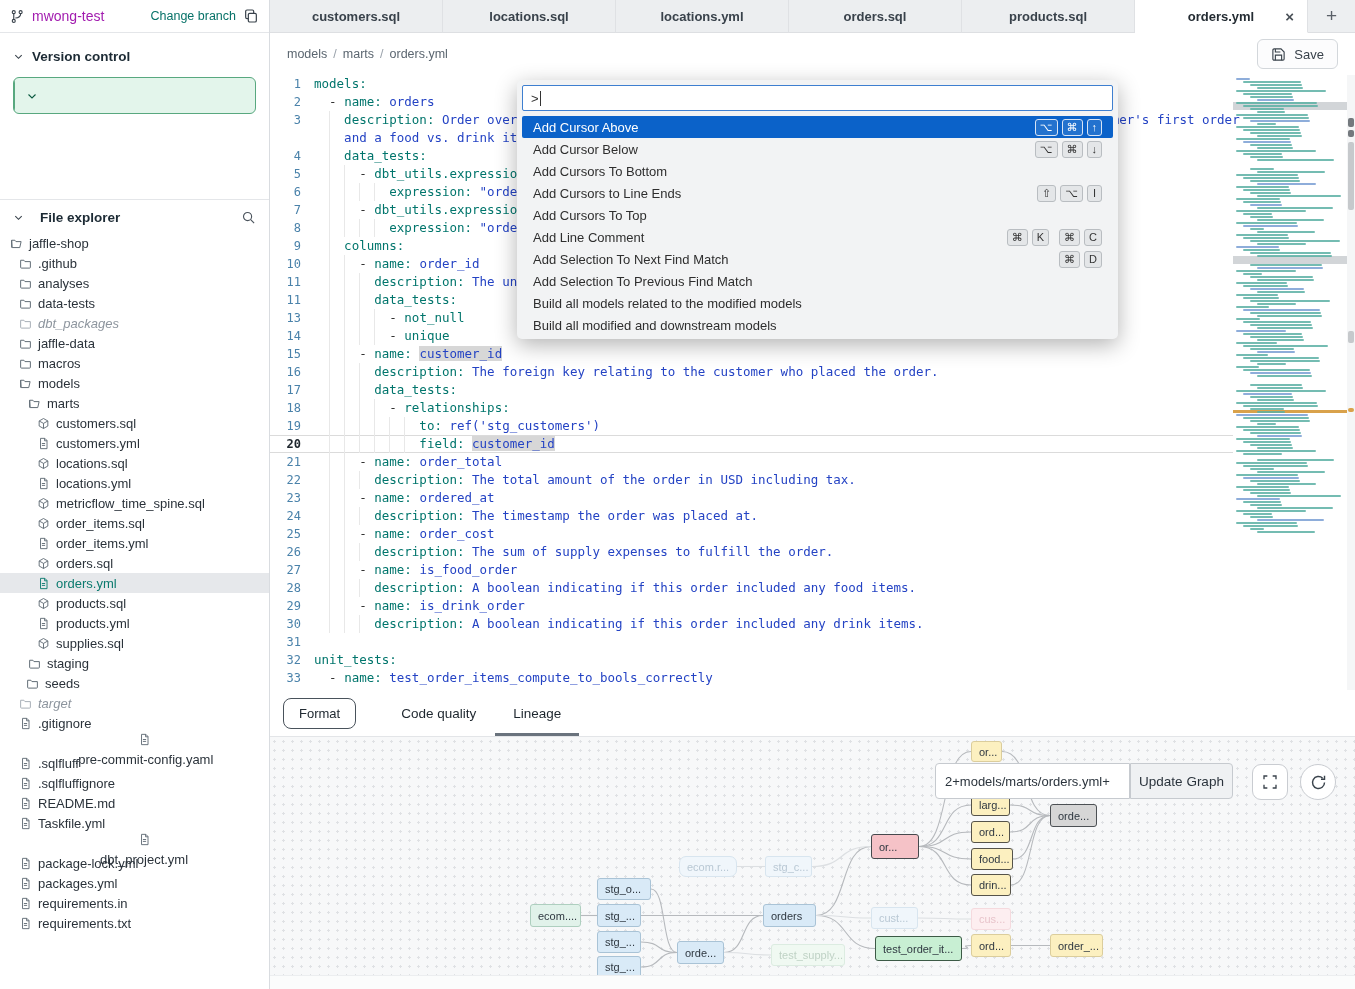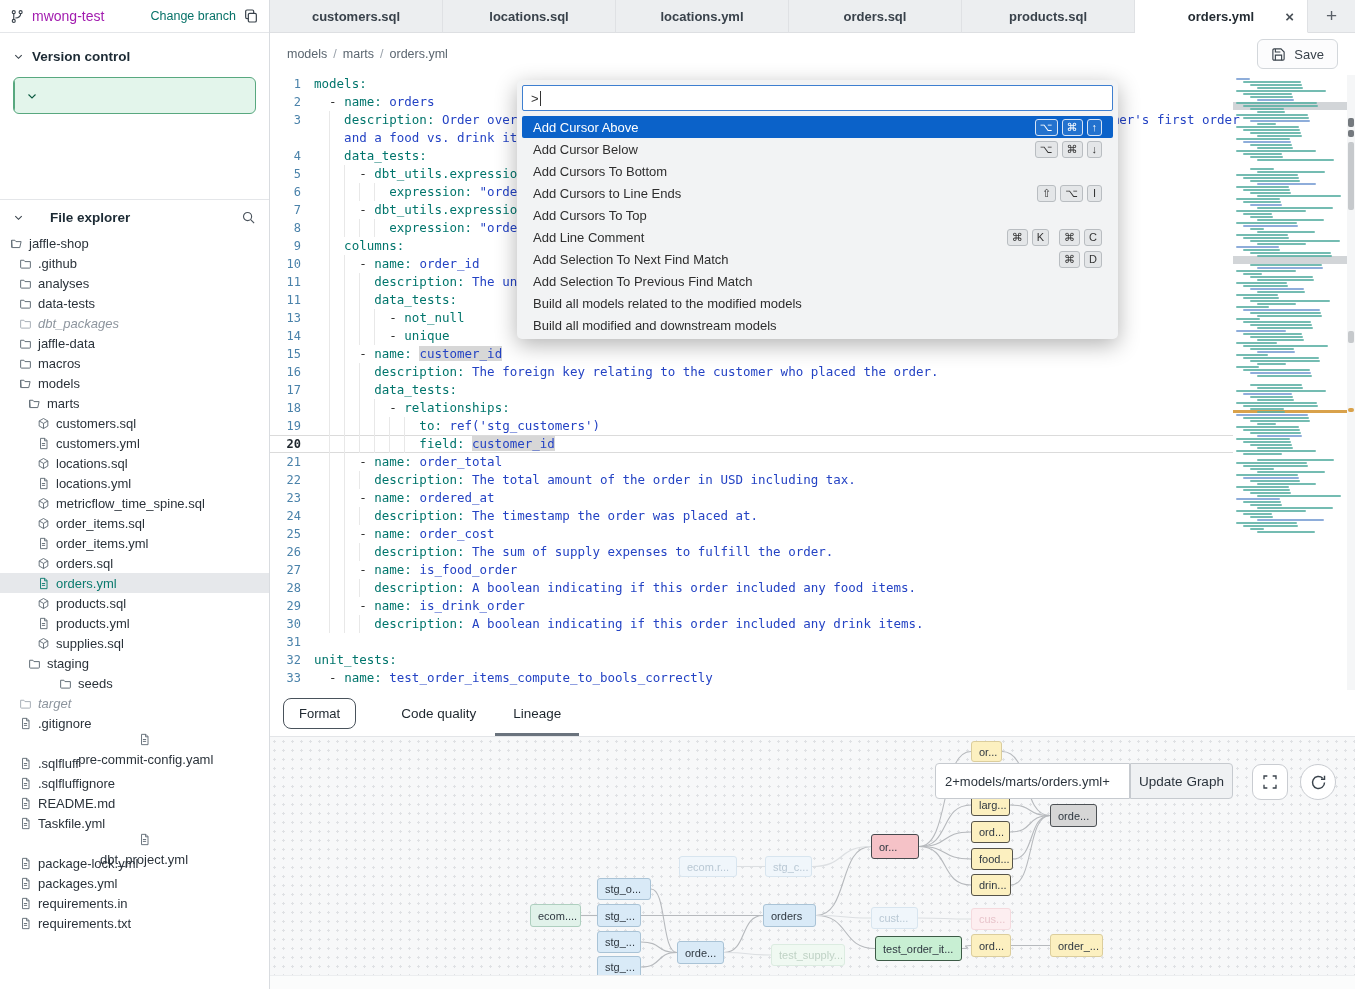--- a/index.html
+++ b/index.html
@@ -16,21 +16,21 @@
   .change-branch { margin-left:auto; font-size:12.5px; color:#077268; cursor:pointer; }
   .icon-btn { display:flex; align-items:center; justify-content:center; }
   .vc-section { padding:11px 13px 0; }
   .sec-header { display:flex; align-items:center; gap:8px; font-weight:bold; font-size:13.5px;
                 color:#1c2a34; height:24px; }
   .pr-button { margin-top:9px; display:flex; height:37px; border:1px solid #58a87f; border-radius:6px;
                background:#e3f5eb; color:#0c5a41; font-weight:600; font-size:13px; overflow:hidden; }
   .pr-main { flex:1; display:flex; align-items:center; gap:9px; padding:0 12px; }
   .pr-caret { width:34px; border-left:1px solid #58a87f; display:flex; align-items:center; justify-content:center; }
   .sb-divider { margin-top:85px; border-top:1px solid #e4e6e9; }
-  .fe-header { display:flex; align-items:center; gap:26px; padding:10px 13px 6px; font-weight:bold;
+  .fe-header { display:flex; align-items:center; gap:16px; padding:10px 13px 6px; font-weight:bold;
                font-size:13.5px; color:#1c2a34; }
   .fe-header .spacer { flex:1; }
   .tree { font-size:13px; color:#2a323a; padding-top:2px; }
   .tree-row { height:20px; display:flex; align-items:center; gap:6px; cursor:pointer; }
   .tree-row .ti { color:#5f6a73; flex:none; display:flex; }
   .tree-row.selected { background:#e6e8eb; color:#0b7a6e; }
   .tree-row.selected .ti { color:#0b7a6e; }
   .tree-row.muted { color:#8d959e; font-style:italic; }
   .tree-row.muted .ti { color:#a6adb5; }
 
@@ -361,21 +361,21 @@
           <span>supplies.sql</span>
         </div>
         <div class="tree-row" style="padding-left: 28px;">
           <span class="ti">
             <svg width="13" height="13" viewBox="0 0 24 24" fill="none" stroke="currentColor" stroke-width="1.8">
               <path d="M3 6h6l2 2.5h10V19a1.5 1.5 0 0 1-1.5 1.5h-15A1.5 1.5 0 0 1 3 19z"></path>
             </svg>
           </span>
           <span>staging</span>
         </div>
-        <div class="tree-row" style="padding-left: 19px; margin-left: 40px;">
+        <div class="tree-row" style="padding-left: 26px;">
           <span class="ti">
             <svg width="13" height="13" viewBox="0 0 24 24" fill="none" stroke="currentColor" stroke-width="1.8">
               <path d="M3 6h6l2 2.5h10V19a1.5 1.5 0 0 1-1.5 1.5h-15A1.5 1.5 0 0 1 3 19z"></path>
             </svg>
           </span>
           <span>seeds</span>
         </div>
         <div class="tree-row muted" style="padding-left: 19px;">
           <span class="ti">
             <svg width="13" height="13" viewBox="0 0 24 24" fill="none" stroke="currentColor" stroke-width="1.8">
@@ -884,21 +884,21 @@
           </div>
           <div class="node n-blue" style="left: 327px; top: 219px; width: 44px; height: 22px;">
             <span>stg_...</span>
           </div>
           <div class="node n-blue" style="left: 407px; top: 204px; width: 47px; height: 23px;">
             <span>orde...</span>
           </div>
           <div class="node n-blue" style="left: 493px; top: 167px; width: 53px; height: 23px;">
             <span>orders</span>
           </div>
-          <div class="node n-fblue" style="left: 409px; top: 119px; width: 58px; height: 21px;">
+          <div class="node n-fblue" style="left: 409px; top: 119px; width: 58px; height: 21px; border-radius: 7px;">
             <span>ecom.r...</span>
           </div>
           <div class="node n-fblue" style="left: 495px; top: 119px; width: 47px; height: 21px;">
             <span>stg_c...</span>
           </div>
           <div class="node n-fblue" style="left: 601px; top: 170px; width: 47px; height: 22px;">
             <span>cust...</span>
           </div>
           <div class="node n-fgreen" style="left: 501px; top: 207px; width: 74px; height: 22px;">
             <span>test_supply...</span>

